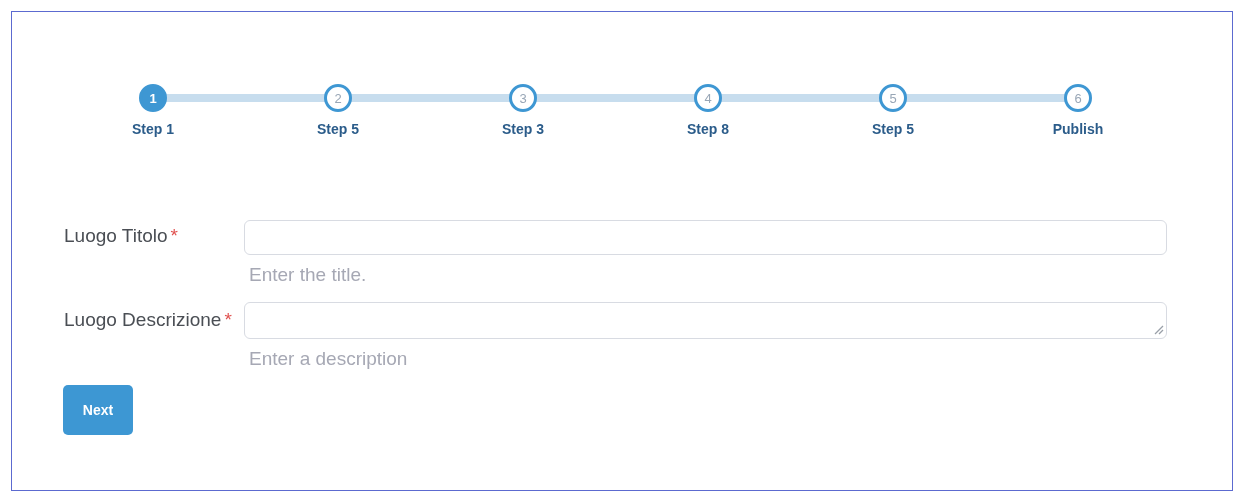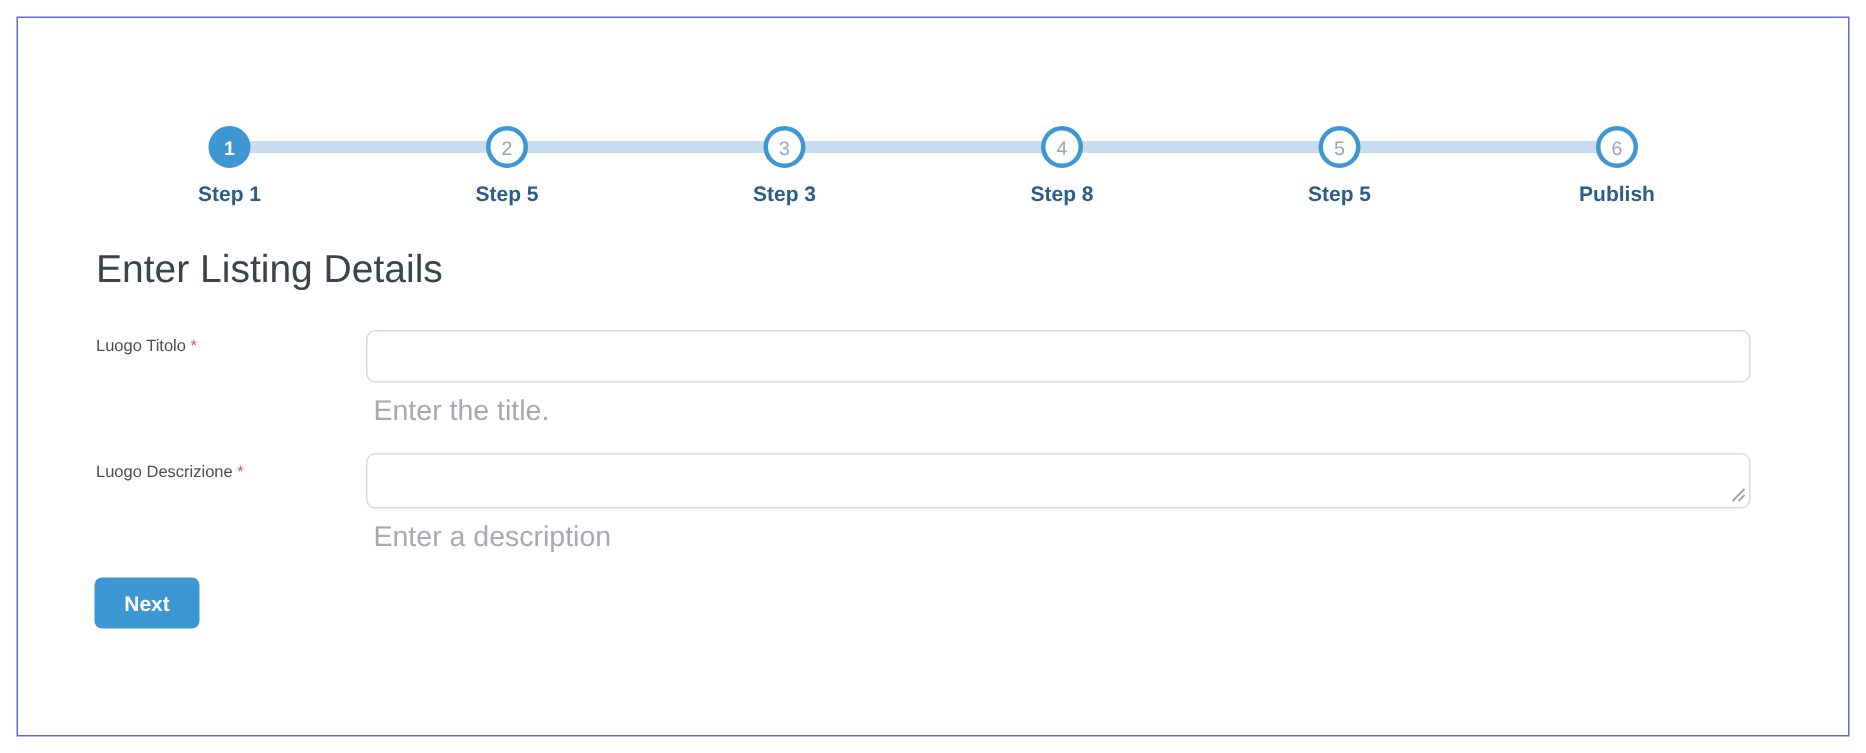--- a/index.html
+++ b/index.html
@@ -57,21 +57,21 @@
     position: absolute;
     left: 52px; top: 152px;
     font-size: 26px;
     font-weight: normal;
     color: #3d434c;
   }
   
   .field-label {
     position: absolute;
     left: 52px;
-    font-size: 11px;
+    font-size: 19px;
     color: #4a4e54;
   }
   .req { color: #e0514f; margin-left: 3px; }
   .label-title { top: 213px; }
   .label-desc  { top: 297px; }
 
   .ctrl-col { position: absolute; left: 232px; width: 923px; }
   .col-title { top: 208px; }
   .col-desc  { top: 290px; }
 
@@ -99,21 +99,21 @@
   .help-text {
     margin-top: 9px;
     padding-left: 5px;
     font-size: 19px;
     color: #a6a8b4;
   }
   
   .next-btn {
     position: absolute;
     left: 51px; top: 373px;
-    width: 70px; height: 34px;
+    width: 70px; height: 50px;
     background: #3d97d3;
     border: none;
     border-radius: 5px;
     color: #ffffff;
     font-family: "Liberation Sans", sans-serif;
     font-size: 14px;
     font-weight: bold;
     cursor: pointer;
     text-align: center;
   }
@@ -143,21 +143,20 @@
   </div>
   <div class="step" style="left:881px">
     <div class="step-circle">5</div>
     <div class="step-label">Step 5</div>
   </div>
   <div class="step" style="left:1066px">
     <div class="step-circle">6</div>
     <div class="step-label">Publish</div>
   </div>
 
-  <h1 class="page-heading">Enter Listing Details</h1>
 
   <div class="field-label label-title">
     <span>Luogo Titolo</span><span class="req">*</span>
   </div>
   <div class="ctrl-col col-title">
     <input type="text" class="text-input" value="" style="">
     <div class="help-text">Enter the title.</div>
   </div>
 
   <div class="field-label label-desc">

